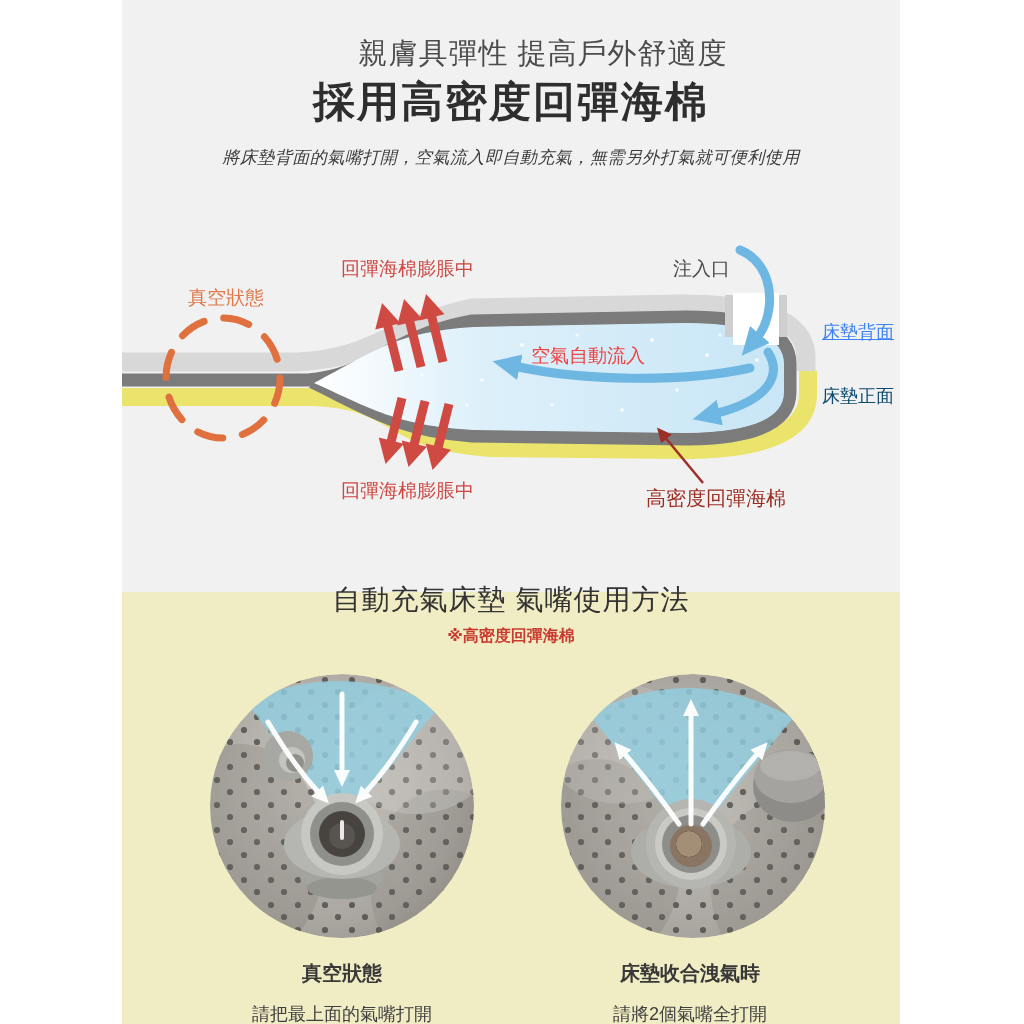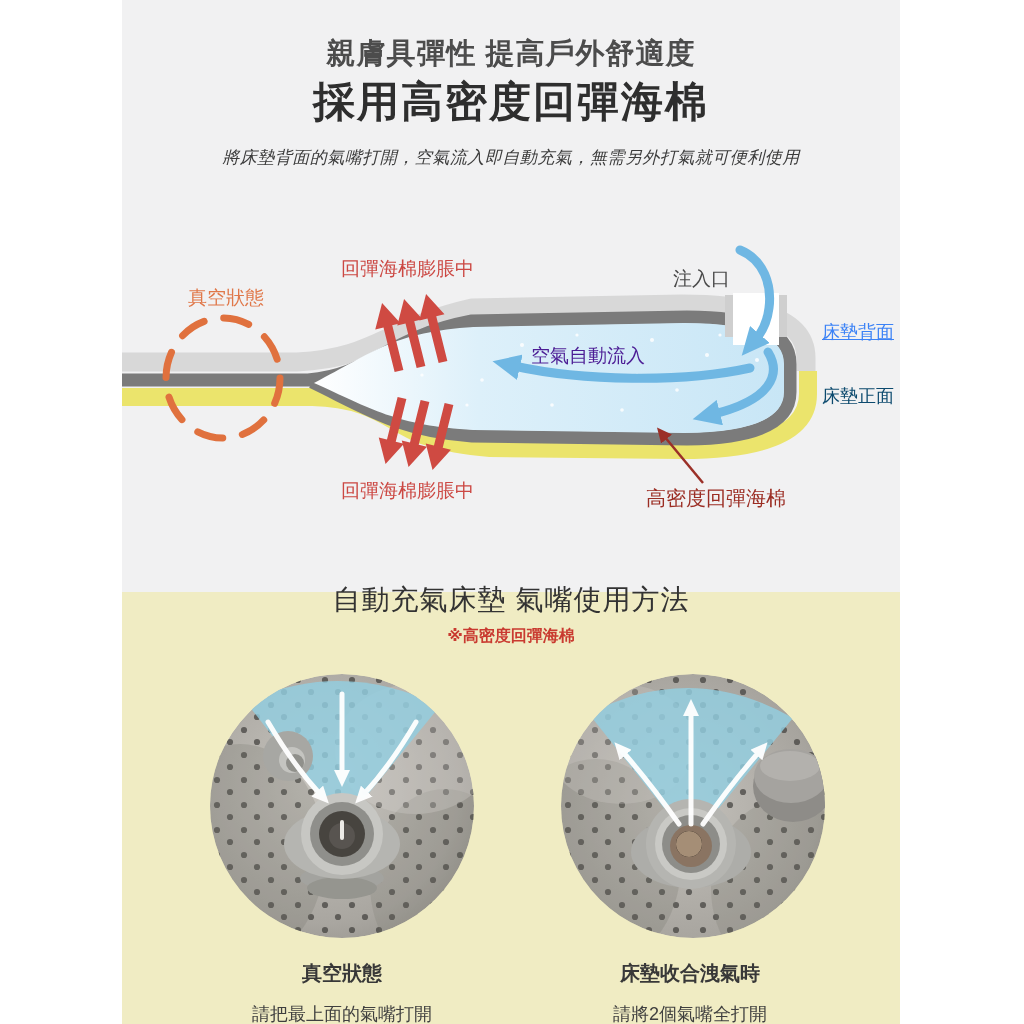--- a/index.html
+++ b/index.html
@@ -7,33 +7,33 @@
     position:relative;width:1024px;height:1024px;margin:0 auto;overflow:hidden;
     background:#ffffff;
     font-family:"Liberation Sans","DejaVu Sans",sans-serif;
     color:#333;
   }
   .col{position:absolute;left:122px;width:778px;}
   #gray-section{top:0;height:592px;background:#f1f1f2;}
   #yellow-section{top:592px;height:432px;background:#f0ecc3;}
   .abs{position:absolute;}
   .center-col{left:122px;width:778px;text-align:center;}
-  #tagline{top:34px;font-size:29px;font-weight:700;color:#4c4c4c;letter-spacing:1px;}
+  #tagline{top:34px;font-size:29px;font-weight:400;color:#4c4c4c;letter-spacing:1px;padding-left:32px;}
   #main-title{top:74px;font-size:42px;font-weight:700;color:#2e2e2e;letter-spacing:2px;}
   #main-desc{top:146px;font-size:17px;color:#3c3c3c;letter-spacing:.5px;font-style:italic;}
   #usage-title{top:561px;font-size:28px;font-weight:500;color:#333;letter-spacing:1px;margin-top:20px;}
   #usage-note{top:626px;font-size:16px;font-weight:700;color:#c93a30;}
   .dlabel{position:absolute;white-space:nowrap;}
   #lbl-vacuum{left:188px;top:285px;font-size:19px;color:#e0784a;font-weight:500;}
   #lbl-foam-top{left:341px;top:256px;font-size:19px;color:#cc4843;font-weight:500;}
   #lbl-foam-bottom{left:341px;top:478px;font-size:19px;color:#cc4843;font-weight:500;}
-  #lbl-inlet{left:673px;top:266px;font-size:19px;color:#4a4a4a;}
+  #lbl-inlet{left:673px;top:256px;font-size:19px;color:#4a4a4a;}
   #lbl-back{left:822px;top:320px;font-size:18px;color:#3b82f6;text-decoration:underline;}
   #lbl-front{left:822px;top:384px;font-size:18px;color:#0c4a6e;}
-  #lbl-air{left:531px;top:343px;font-size:19px;color:#4c1d95;font-weight:500;}
+  #lbl-air{left:531px;top:343px;font-size:19px;color:#ef4444;font-weight:500;}
   #lbl-sponge{left:646px;top:485px;font-size:20px;color:#9b2d23;font-weight:400;text-align:right;}
   .caption-block{position:absolute;width:300px;text-align:center;}
   .caption-title{font-size:20px;font-weight:700;color:#383838;}
   .caption-text{font-size:18px;color:#3f3f3f;margin-top:15px;}
 </style>
 </head>
 <body>
 
 <div id="page">
 

